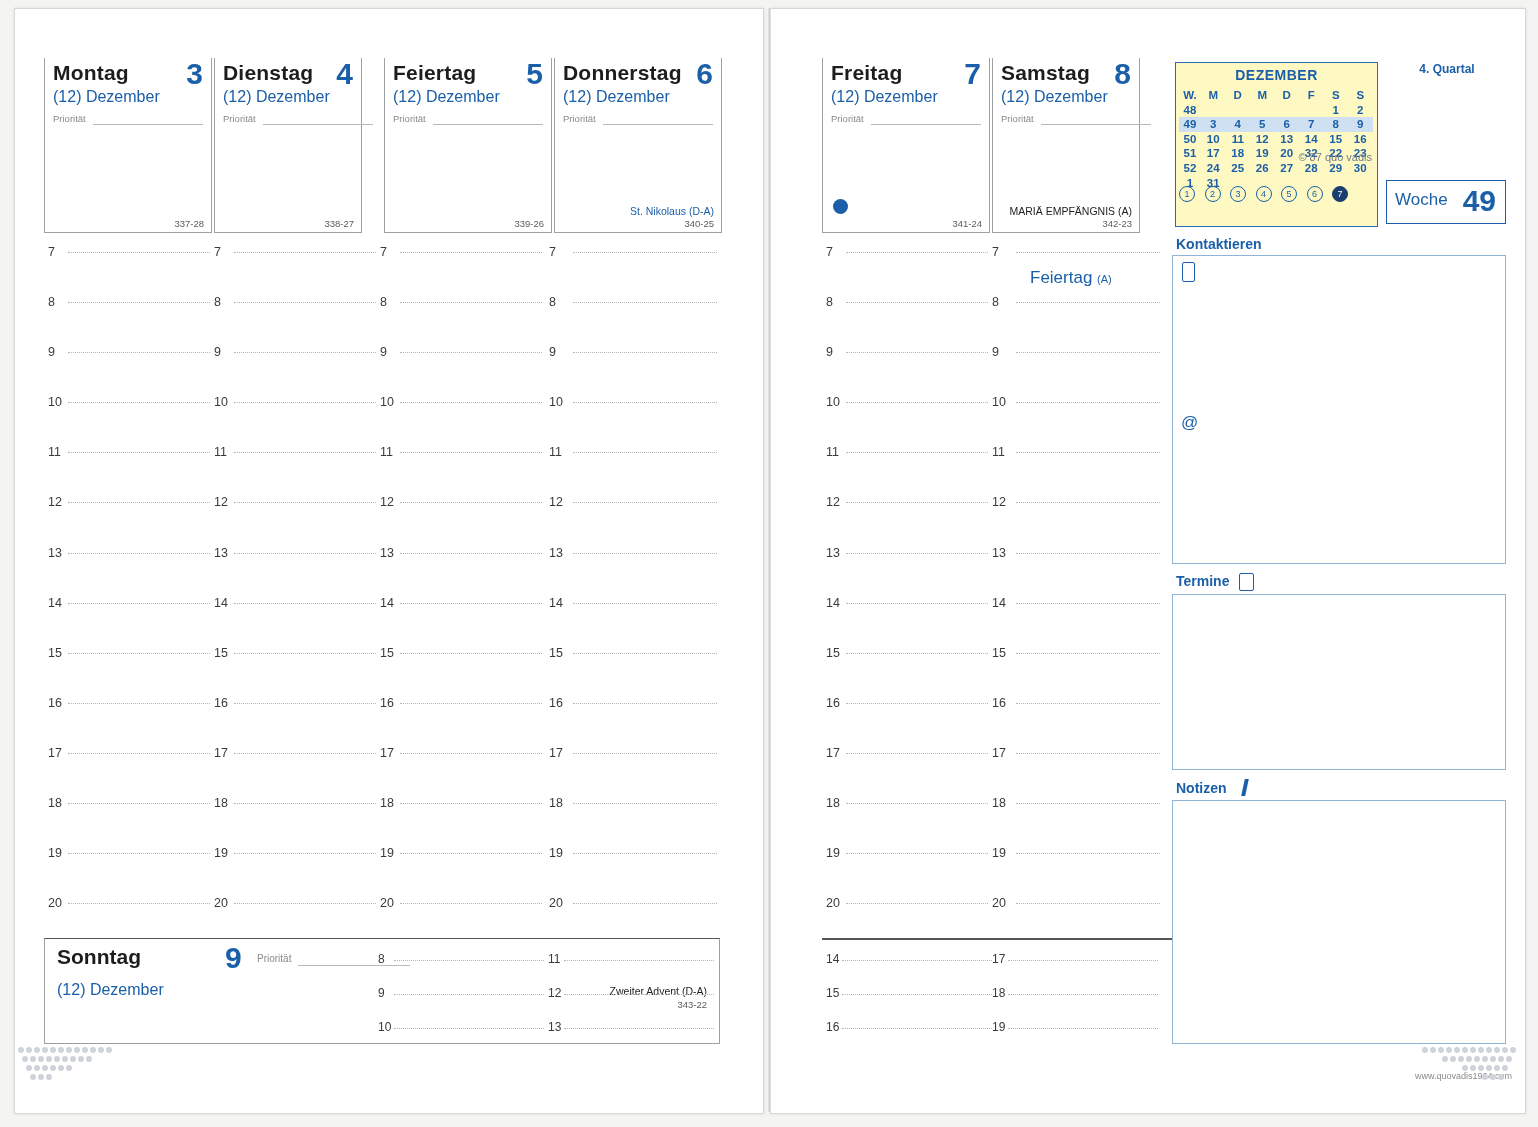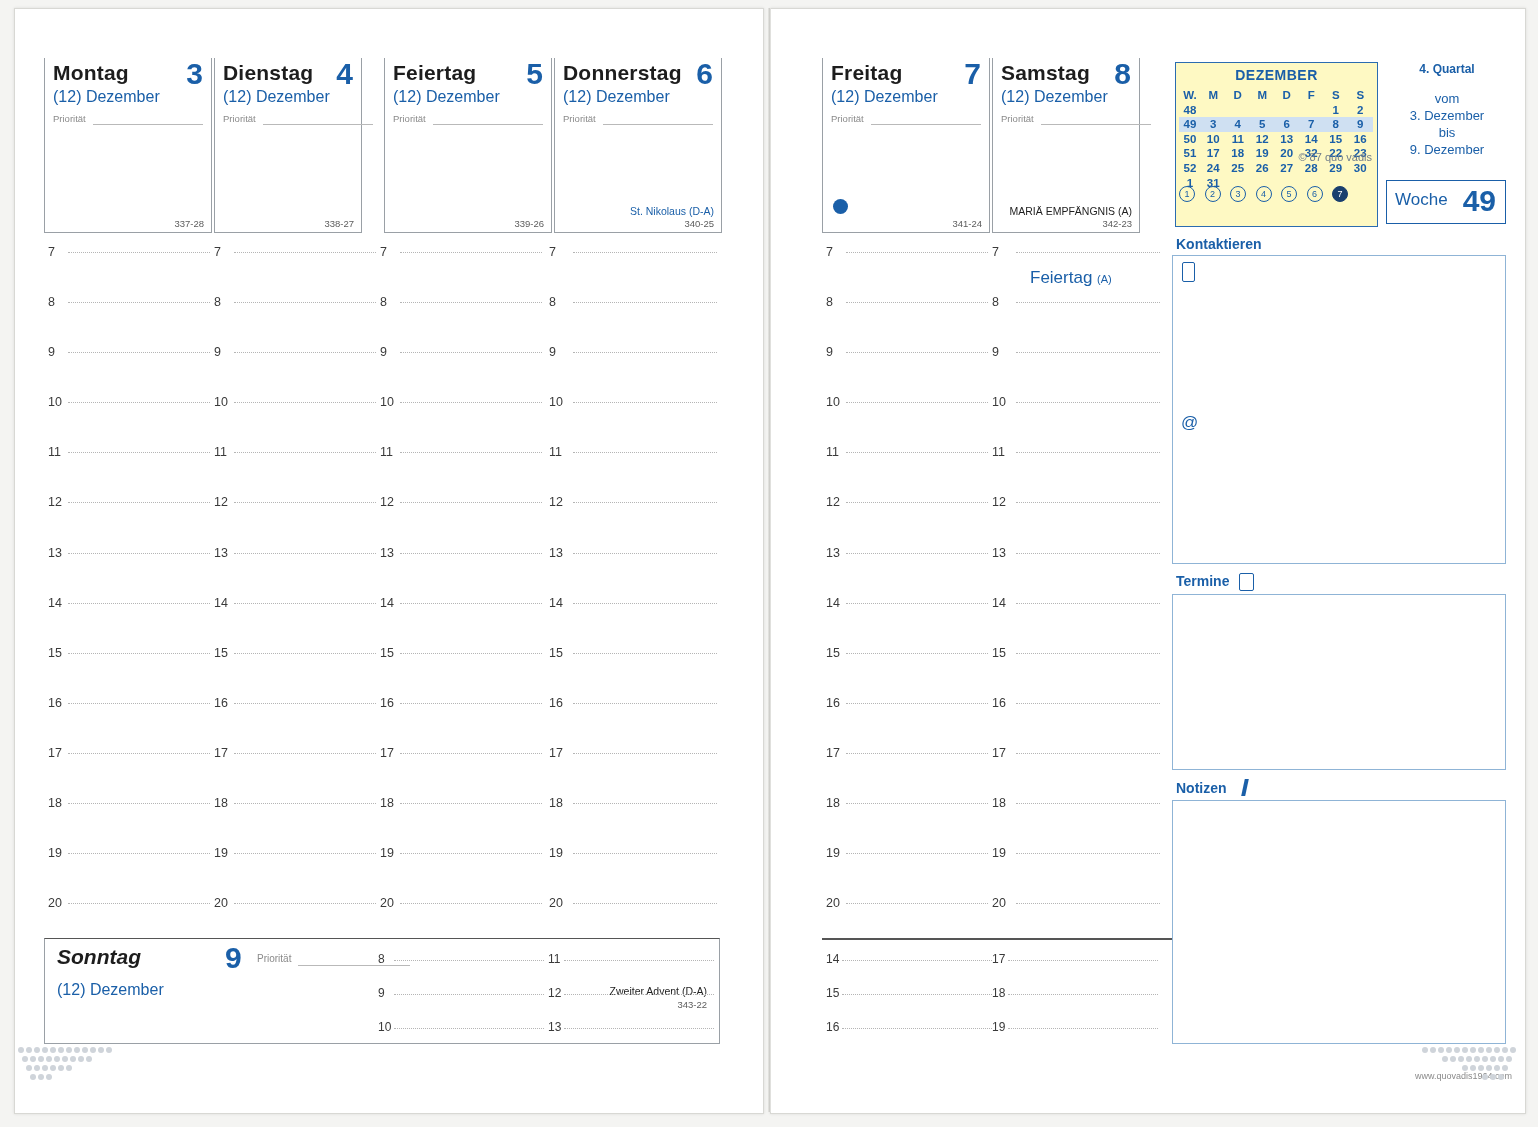--- a/index.html
+++ b/index.html
@@ -24,21 +24,21 @@
 
   
   .hourcol{position:absolute;}
   .hrow{position:relative;height:50.1px;}
   .hrow .hh{position:absolute;left:0;top:-7px;font-size:12.5px;color:#3a3a3a;}
   .hrow .dots{position:absolute;left:20px;right:0;top:0px;border-bottom:1px dotted #b5b5b5;height:0;}
   .hrow.wide .dots{left:24px;}
 
   
   #sunday{position:absolute;left:44px;top:938px;width:676px;height:106px;border:1px solid #9aa0a6;border-top:1.6px solid #555;box-sizing:border-box;}
-  #sunday .sname{position:absolute;left:12px;top:6px;font-size:21px;font-weight:600;color:#1d1d1d;font-style:italic;}
+  #sunday .sname{position:absolute;left:12px;top:6px;font-size:21px;font-weight:600;color:#1d1d1d;}
   #sunday .snum{position:absolute;left:180px;top:2px;font-size:30px;font-weight:bold;color:#1a5fa8;}
   #sunday .smon{position:absolute;left:12px;top:42px;font-size:16px;color:#1a5fa8;}
   #sunday .sprio{position:absolute;left:212px;top:14px;font-size:10px;color:#8a8a8a;}
   #sunday .sprioline{position:absolute;left:253px;top:26px;width:112px;height:1px;background:#b9b9b9;}
   #sunday .shol{position:absolute;right:12px;top:46px;font-size:10.5px;color:#1d1d1d;text-align:right;}
   #sunday .sref{position:absolute;right:12px;top:60px;font-size:9.5px;color:#5c5c5c;}
 
   .sline{position:absolute;font-size:12px;color:#3a3a3a;}
   .sline .dd{position:absolute;left:16px;top:8px;width:110px;border-bottom:1px dotted #b5b5b5;}
   .sline .dd.long{width:150px;}
@@ -603,26 +603,20 @@
             <td></td>
           </tr>
         </tbody>
     </table>
     <div class="copy">© 87 quo vadis</div>
     <div class="circles" id="mini-circles"><span class="circ">1</span><span class="circ">2</span><span class="circ">3</span><span class="circ">4</span><span class="circ">5</span><span class="circ">6</span><span class="circ filled">7</span></div>
   </div>
 
   <div id="quartal">
     <div class="q">4. Quartal</div>
-    <div class="v">
-      <div>vom</div>
-      <div>3. Dezember</div>
-      <div>bis</div>
-      <div>9. Dezember</div>
-    </div>
   </div>
   <div id="woche">
     <div class="wl">Woche</div>
     <div class="wn">49</div>
   </div>
 
   <div class="ptitle" style="left:1176px;top:236px;">Kontaktieren</div>
   <div class="panel" style="left:1172px;top:255px;width:334px;height:309px;">
     <span style="position:absolute;left:9px;top:6px;display:inline-block;width:11px;height:18px;border:1.6px solid #1a5fa8;border-radius:2px;"></span>
     <span style="position:absolute;left:8px;top:157px;font-size:17px;color:#1a5fa8;">@</span>

